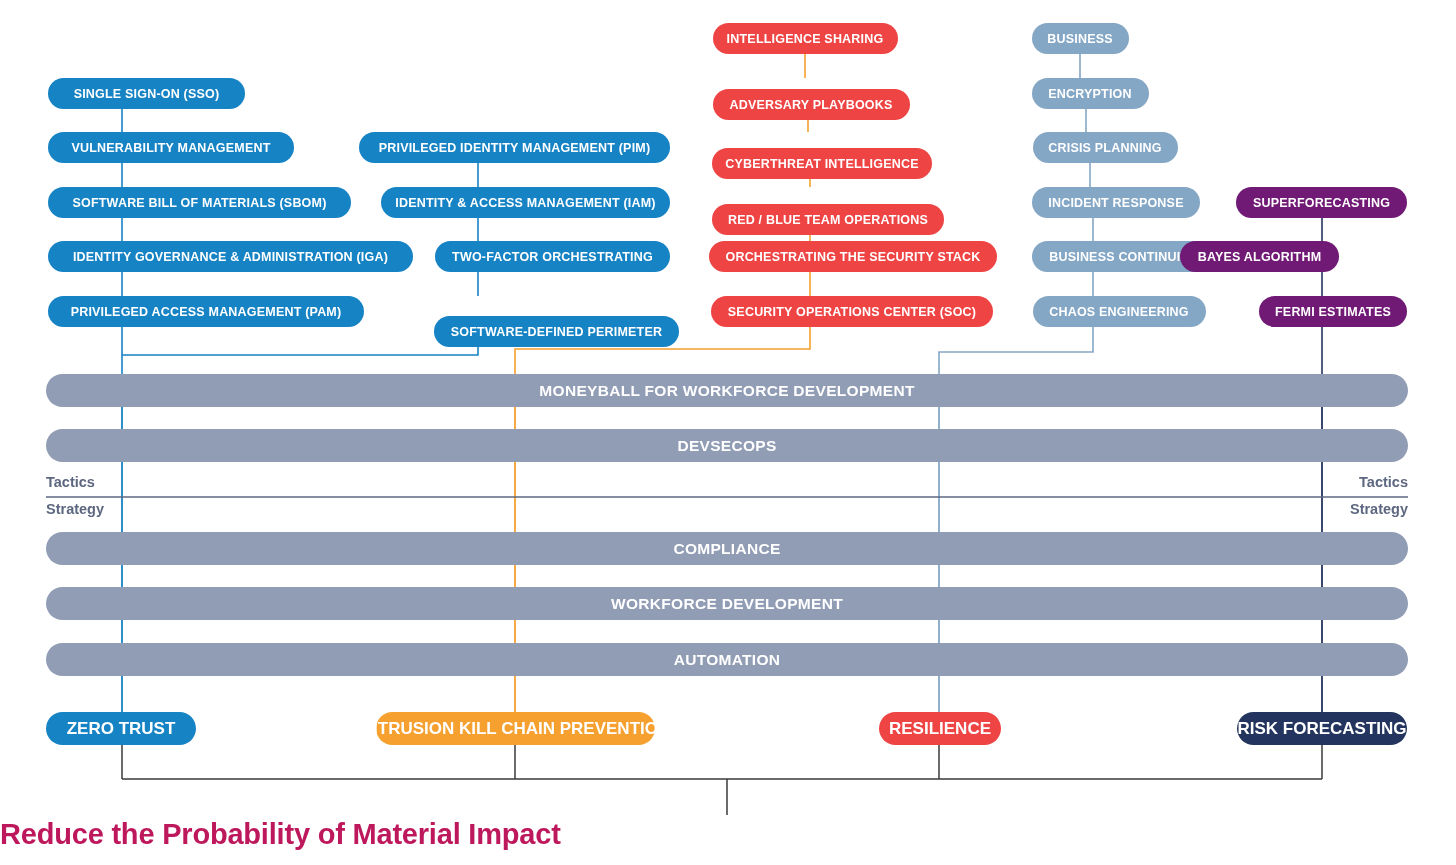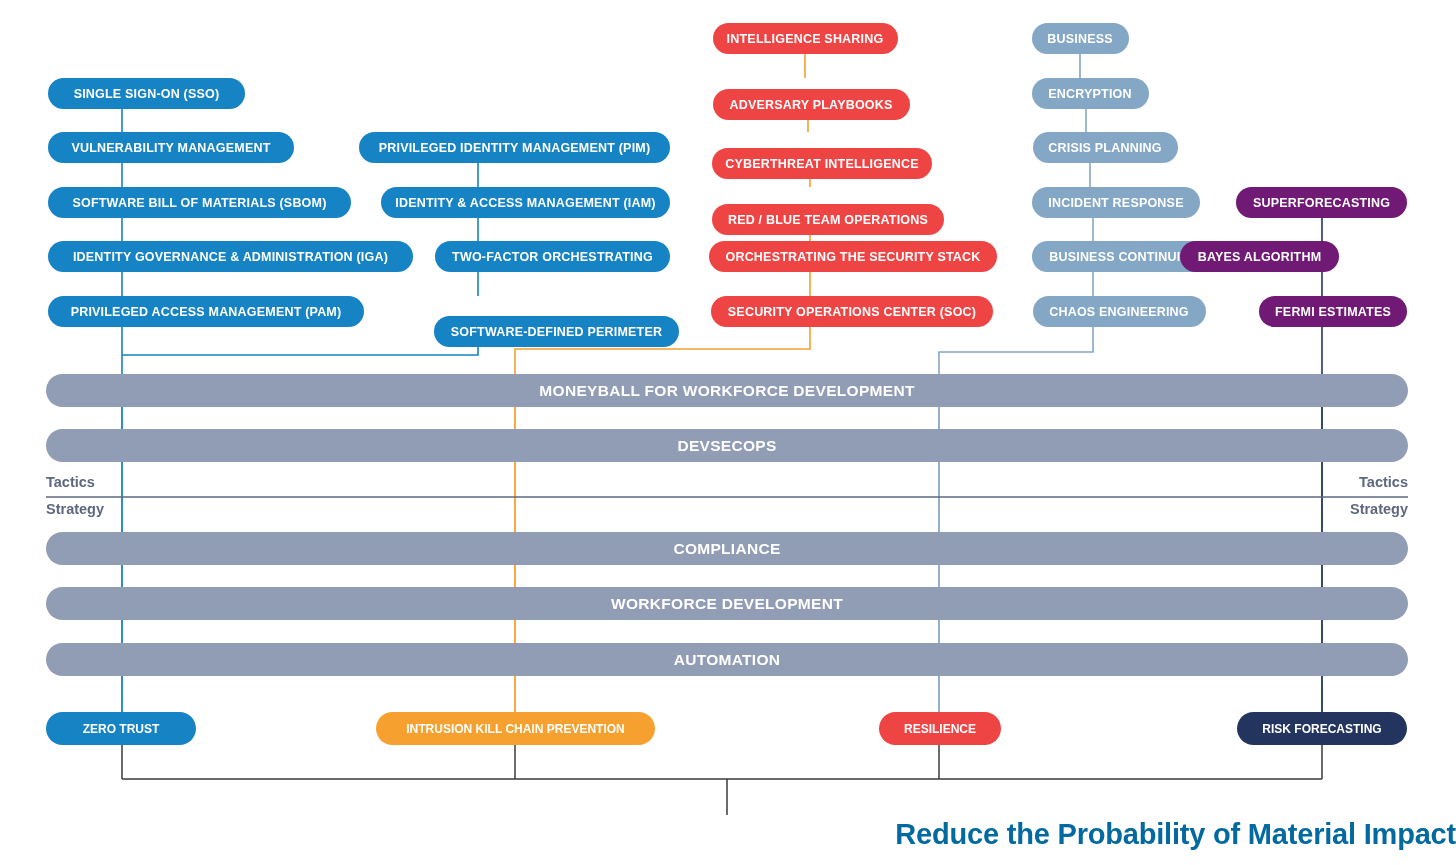--- a/index.html
+++ b/index.html
@@ -31,31 +31,31 @@
   }
 
   .axlabel{
     position:absolute;color:#5d6780;font-weight:bold;font-size:14.5px;
     white-space:nowrap;
   }
 
   .bottom-pill{
     position:absolute;height:33px;border-radius:17px;
     display:flex;align-items:center;justify-content:center;
-    color:#ffffff;font-weight:bold;font-size:12px;white-space:nowrap;
+    color:#ffffff;font-weight:bold;font-size:17px;white-space:nowrap;
     padding:0 18px;box-sizing:border-box;
   }
   .bottom-pill.blue{background:#1683c4;}
   .bottom-pill.orange{background:#f5a02f;}
   .bottom-pill.lblue{background:#ef4444;}
   .bottom-pill.navy{background:#23355e;}
 
   #footer-title{
-    position:absolute;left:0;top:818px;width:1456px;text-align:right;
-    font-size:29px;font-weight:bold;color:#0369a1;letter-spacing:-.2px;
+    position:absolute;left:0;top:818px;width:1456px;text-align:left;
+    font-size:29px;font-weight:bold;color:#be185d;letter-spacing:-.2px;
   }
 </style>
 </head>
 <body>
 
 <div id="stage">
 
   <svg class="lines" viewBox="0 0 1456 865" xmlns="http://www.w3.org/2000/svg">
 
     <g stroke="#1683c4" stroke-width="1.6" fill="none">

